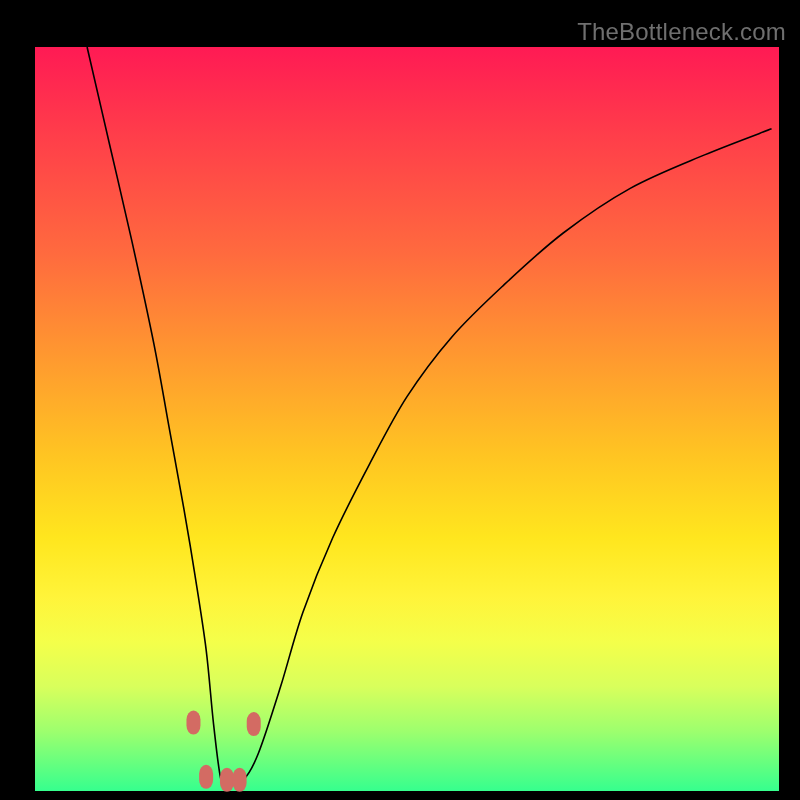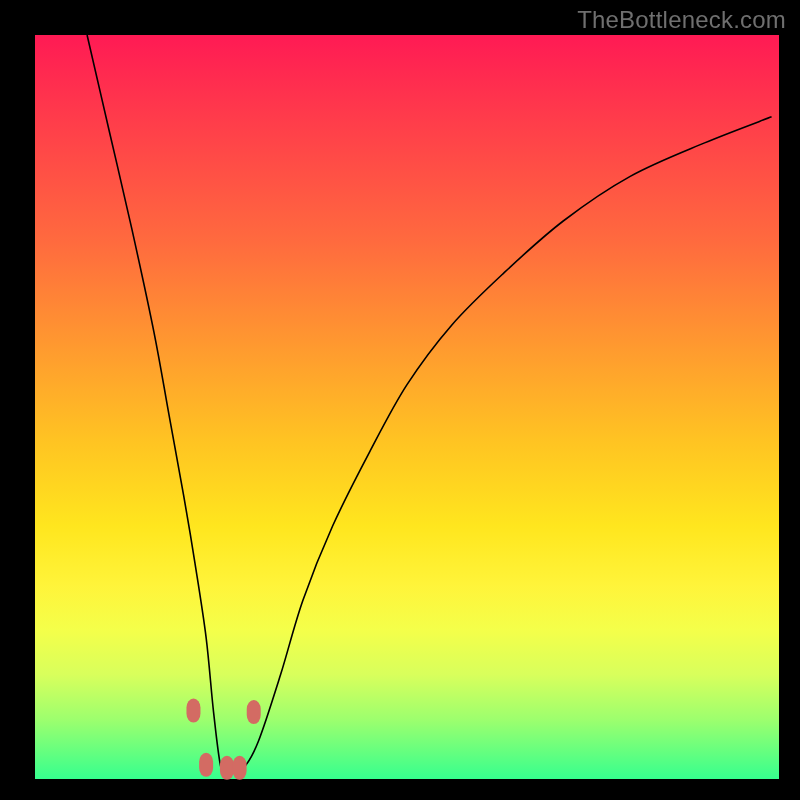--- a/index.html
+++ b/index.html
@@ -6,21 +6,21 @@
     margin: 0;
     padding: 0;
     width: 800px;
     height: 800px;
     background: #000;
     overflow: hidden;
     font-family: Arial, Helvetica, sans-serif;
   }
   .frame {
     position: absolute;
-    left: 0; top: 0;
+    left: 0; top: 12px;
     width: 800px; height: 660px;
     background: #000;
   }
   .plot {
     position: absolute;
     left: 35px;
     top: 35px;
     width: 744px;
     height: 744px;
     background: linear-gradient(to bottom,

